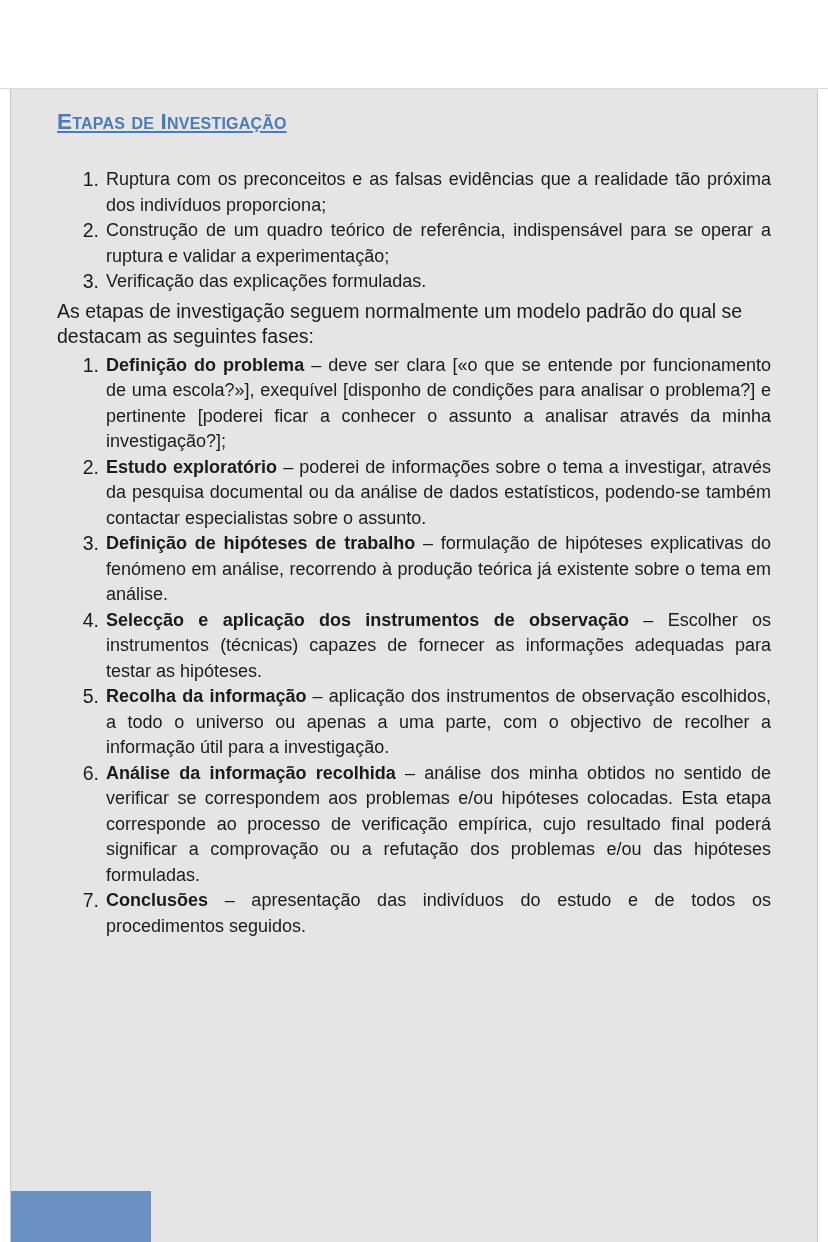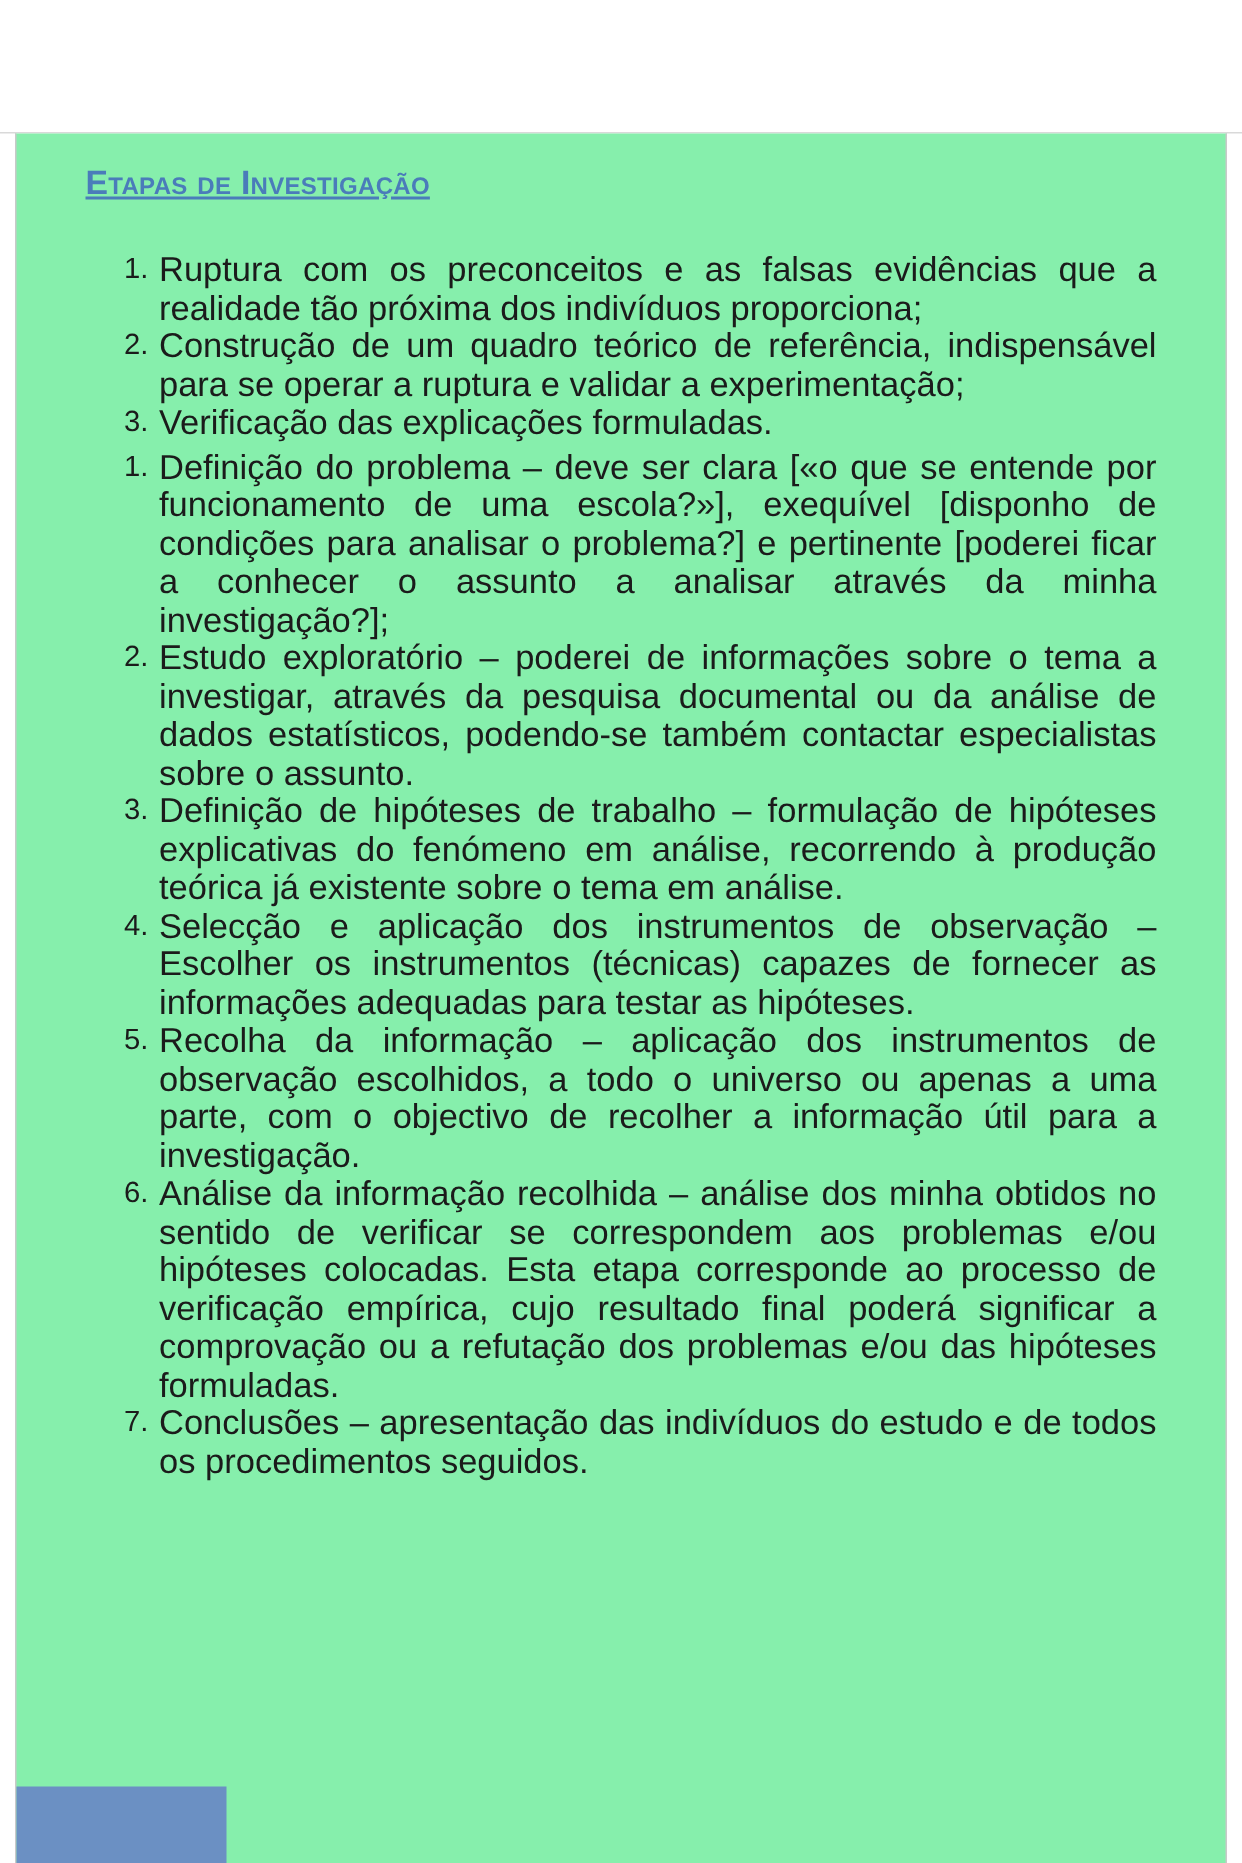--- a/index.html
+++ b/index.html
@@ -10,21 +10,21 @@
     background:#ffffff;
     font-family:"Liberation Sans","DejaVu Sans",sans-serif;
     color:#1b1b1b;
   }
   .top-divider {
     position:absolute; top:88px; left:0; right:0; height:1px;
     background:#d9d9d9;
   }
   .page {
     position:absolute; top:89px; left:10px; right:10px; bottom:0;
-    background:#86efac;
+    background:#e5e5e5;
     border-left:1px solid #c9c9c9;
     border-right:1px solid #c9c9c9;
     padding:16px 46px 0 46px;
   }
   .doc-title {
     font-variant:small-caps;
     font-weight:bold;
     font-size:22.5px;
     color:var(--heading_blue,#4a7cba);
     text-decoration:underline;
@@ -53,25 +53,25 @@
   .num {
     flex:0 0 22px;
     text-align:right;
     font-size:19.5px;
     line-height:25.5px;
     margin-right:7px;
     white-space:nowrap;
   }
   .txt {
     flex:1;
-    font-size:23px;
+    font-size:18px;
     line-height:25.5px;
     text-align:justify;
   }
-  .txt b { font-weight:normal; }
+  .txt b { font-weight:bold; }
   .banner {
     position:absolute;
     left:11px; top:1191px;
     width:140px; height:51px;
     background:var(--banner_blue,#6b90c3);
   }
 </style>
 </head>
 <body>
 
@@ -92,20 +92,21 @@
         <div class="txt">Construção de um quadro teórico de referência, indispensável para se operar a ruptura e validar a experimentação;</div>
       </div>
       <div class="li">
         <span class="num">3.</span>
         <div class="txt">Verificação das explicações formuladas.</div>
       </div>
     </div>
   </section>
 
   <section>
+    <p class="intro">As etapas de investigação seguem normalmente um modelo padrão do qual se destacam as seguintes fases:</p>
     <div class="list">
 
       <div class="li">
         <span class="num">1.</span>
         <div class="txt"><b>Definição do problema</b><span> – deve ser clara [«o que se entende por funcionamento de uma escola?»], exequível [disponho de condições para analisar o problema?] e pertinente [poderei ficar a conhecer o assunto a analisar através da minha investigação?];</span></div>
       </div>
 
       <div class="li">
         <span class="num">2.</span>
         <div class="txt"><b>Estudo exploratório</b><span> – poderei de informações sobre o tema a investigar, através da pesquisa documental ou da análise de dados estatísticos, podendo-se também contactar especialistas sobre o assunto.</span></div>

